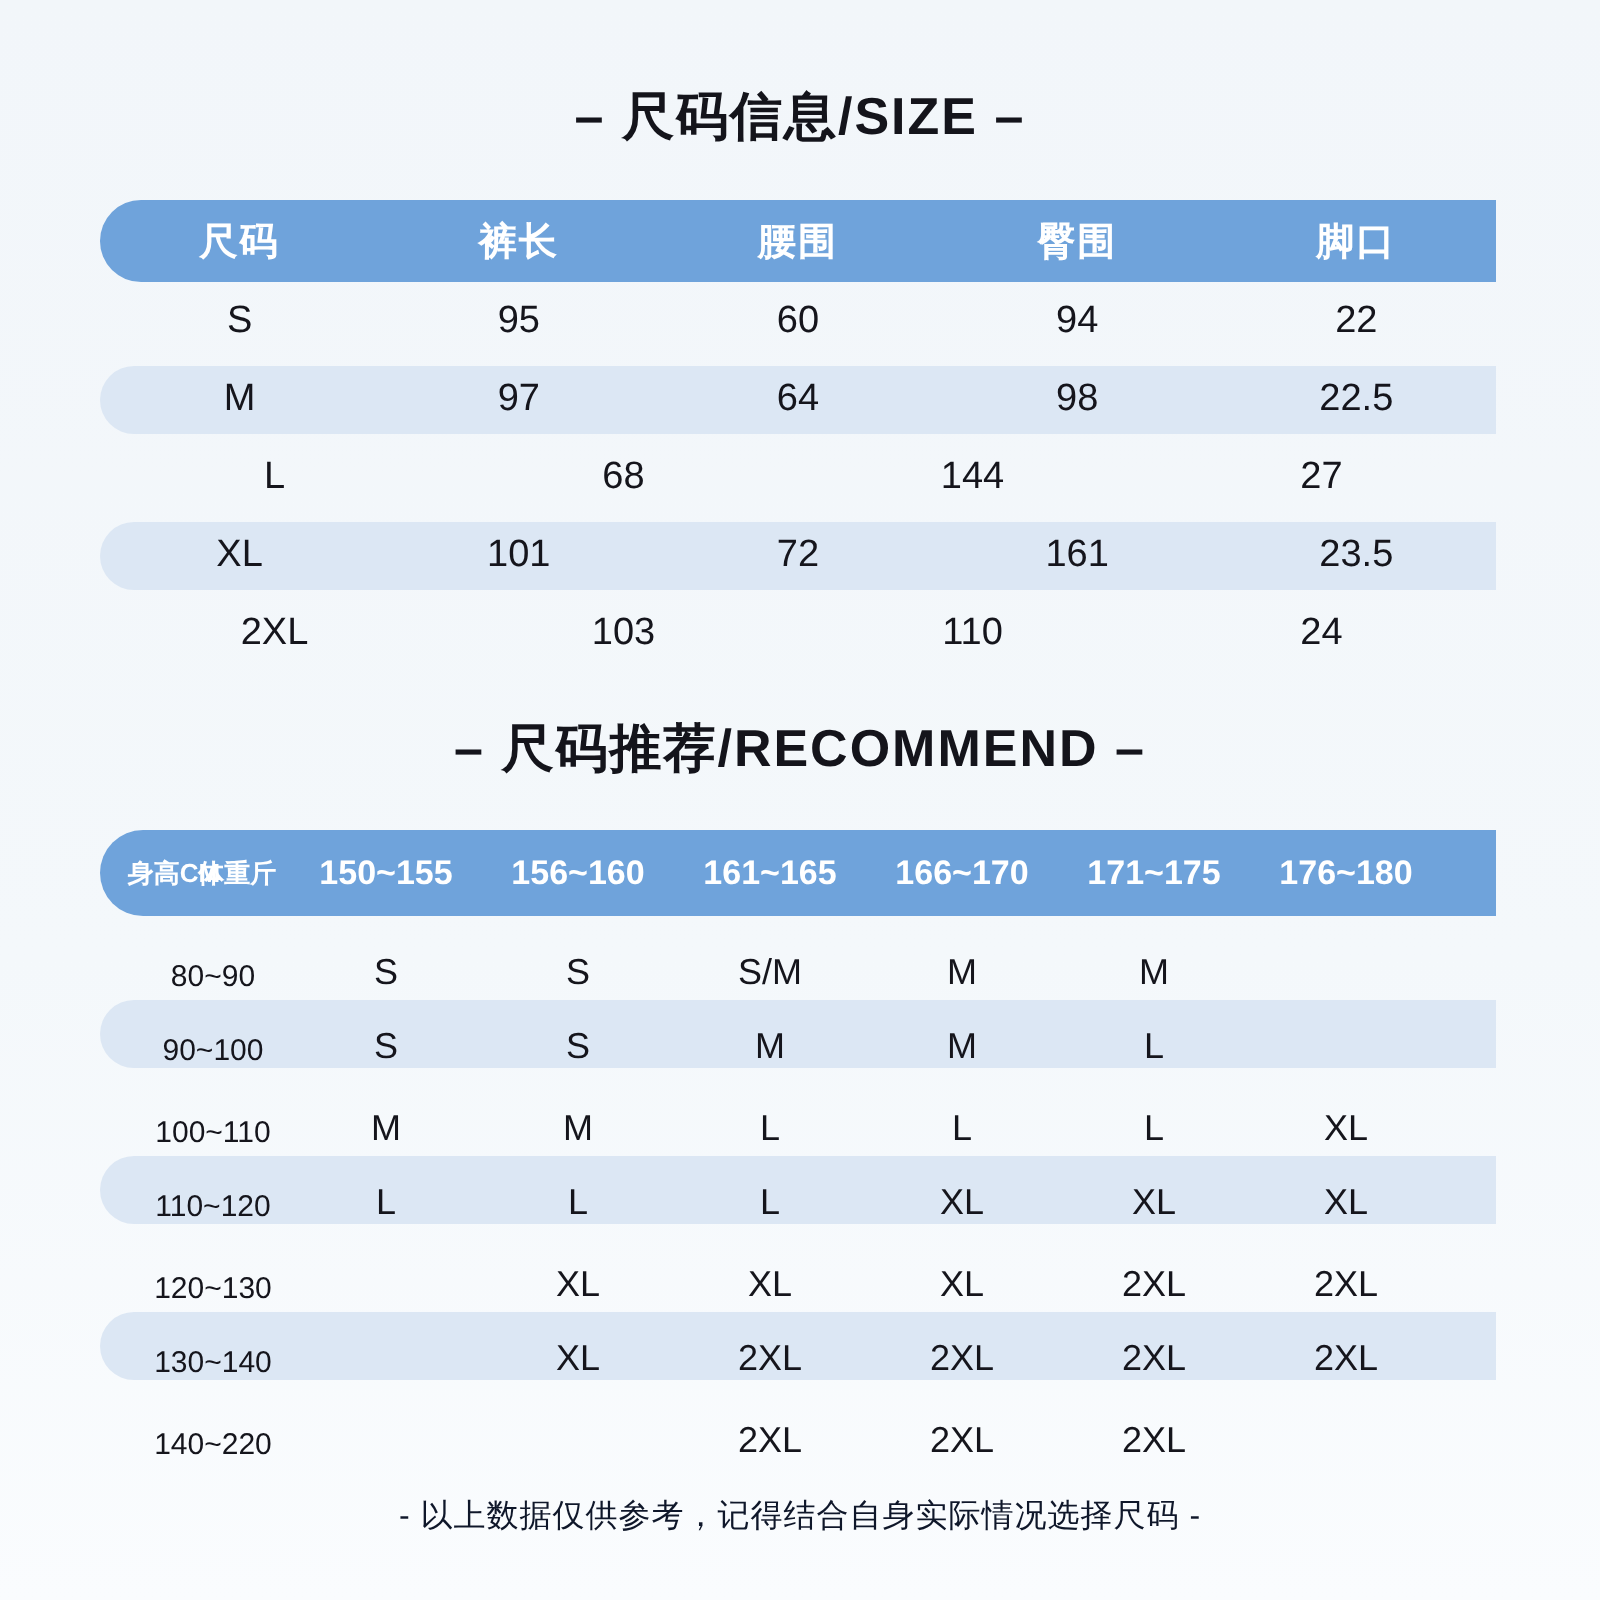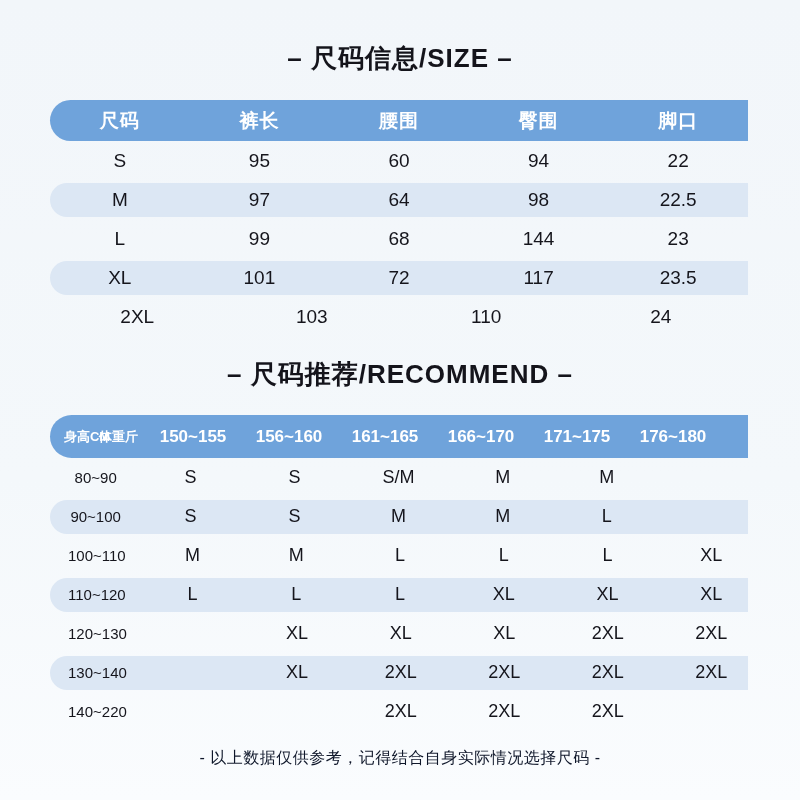--- a/index.html
+++ b/index.html
@@ -81,23 +81,22 @@
   .corner .l1 { transform: translateX(9px); }
   .corner .l2 { transform: translateX(-2px); }
   .thead2 .ch {
     width: 96px;
     text-align: center;
     font-size: 17px;
     font-weight: bold;
   }
   .row2 {
     display: flex;
-    align-items: center;
+    align-items: flex-end;
     height: 39px;
-    gap: 30px;
   }
   .row2 .tw {
     width: 95px;
     text-align: center;
     text-indent: 18px;
     font-size: 15px;
   }
   .row2 .td2 {
     width: 96px;
     text-align: center;
@@ -137,30 +136,29 @@
     </div>
     <div class="row1 striped">
       <div class="td">M</div>
       <div class="td">97</div>
       <div class="td">64</div>
       <div class="td">98</div>
       <div class="td">22.5</div>
     </div>
     <div class="row1">
       <div class="td">L</div>
-      <div class="td">99</div>
       <div class="td">68</div>
       <div class="td">144</div>
-      <div class="td">23</div>
+      <div class="td">27</div>
     </div>
     <div class="row1 striped">
       <div class="td">XL</div>
       <div class="td">101</div>
       <div class="td">72</div>
-      <div class="td">117</div>
+      <div class="td">161</div>
       <div class="td">23.5</div>
     </div>
     <div class="row1">
       <div class="td">2XL</div>
       <div class="td">103</div>
       <div class="td">110</div>
       <div class="td">24</div>
     </div>
   </div>
 

